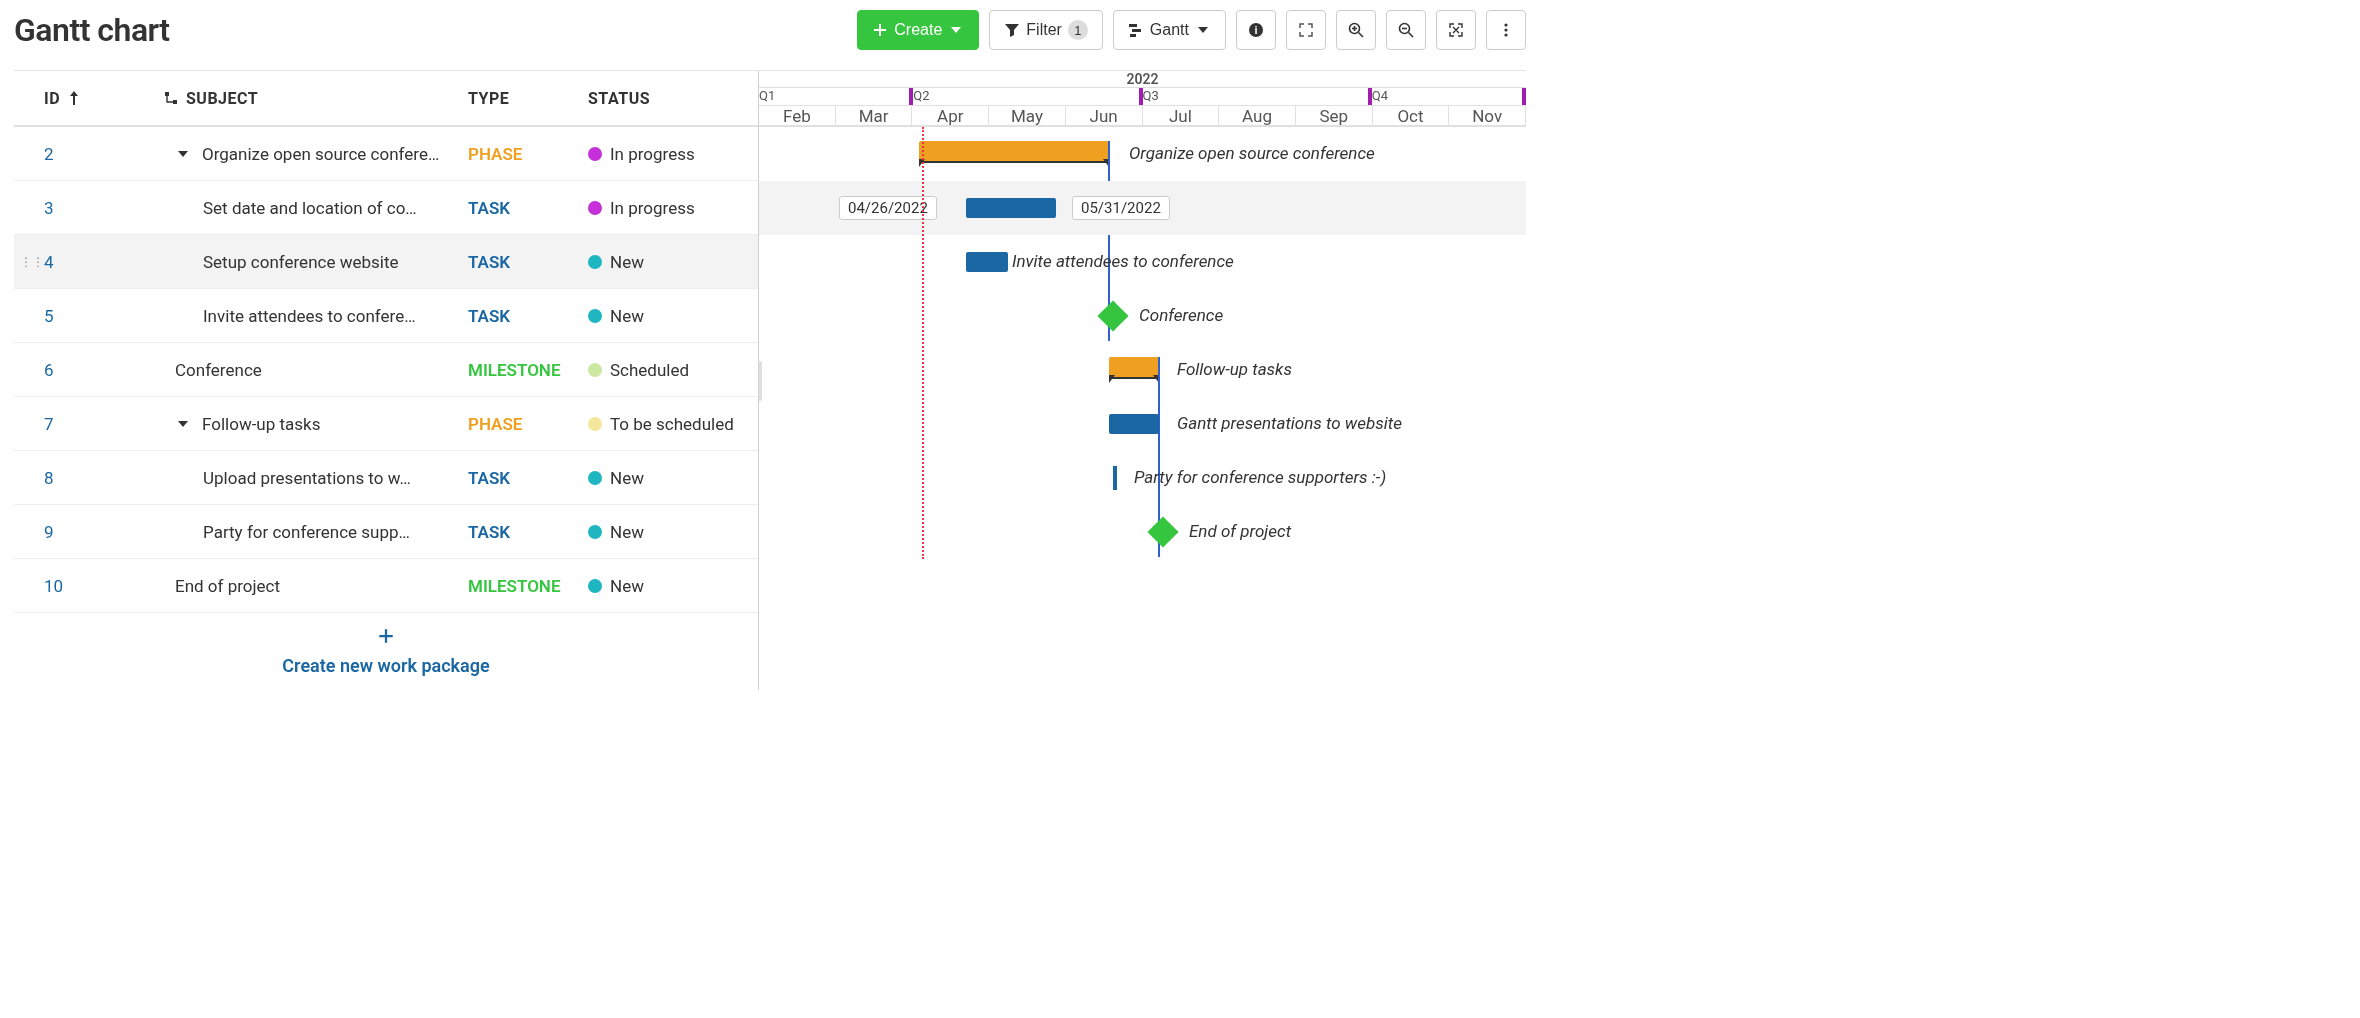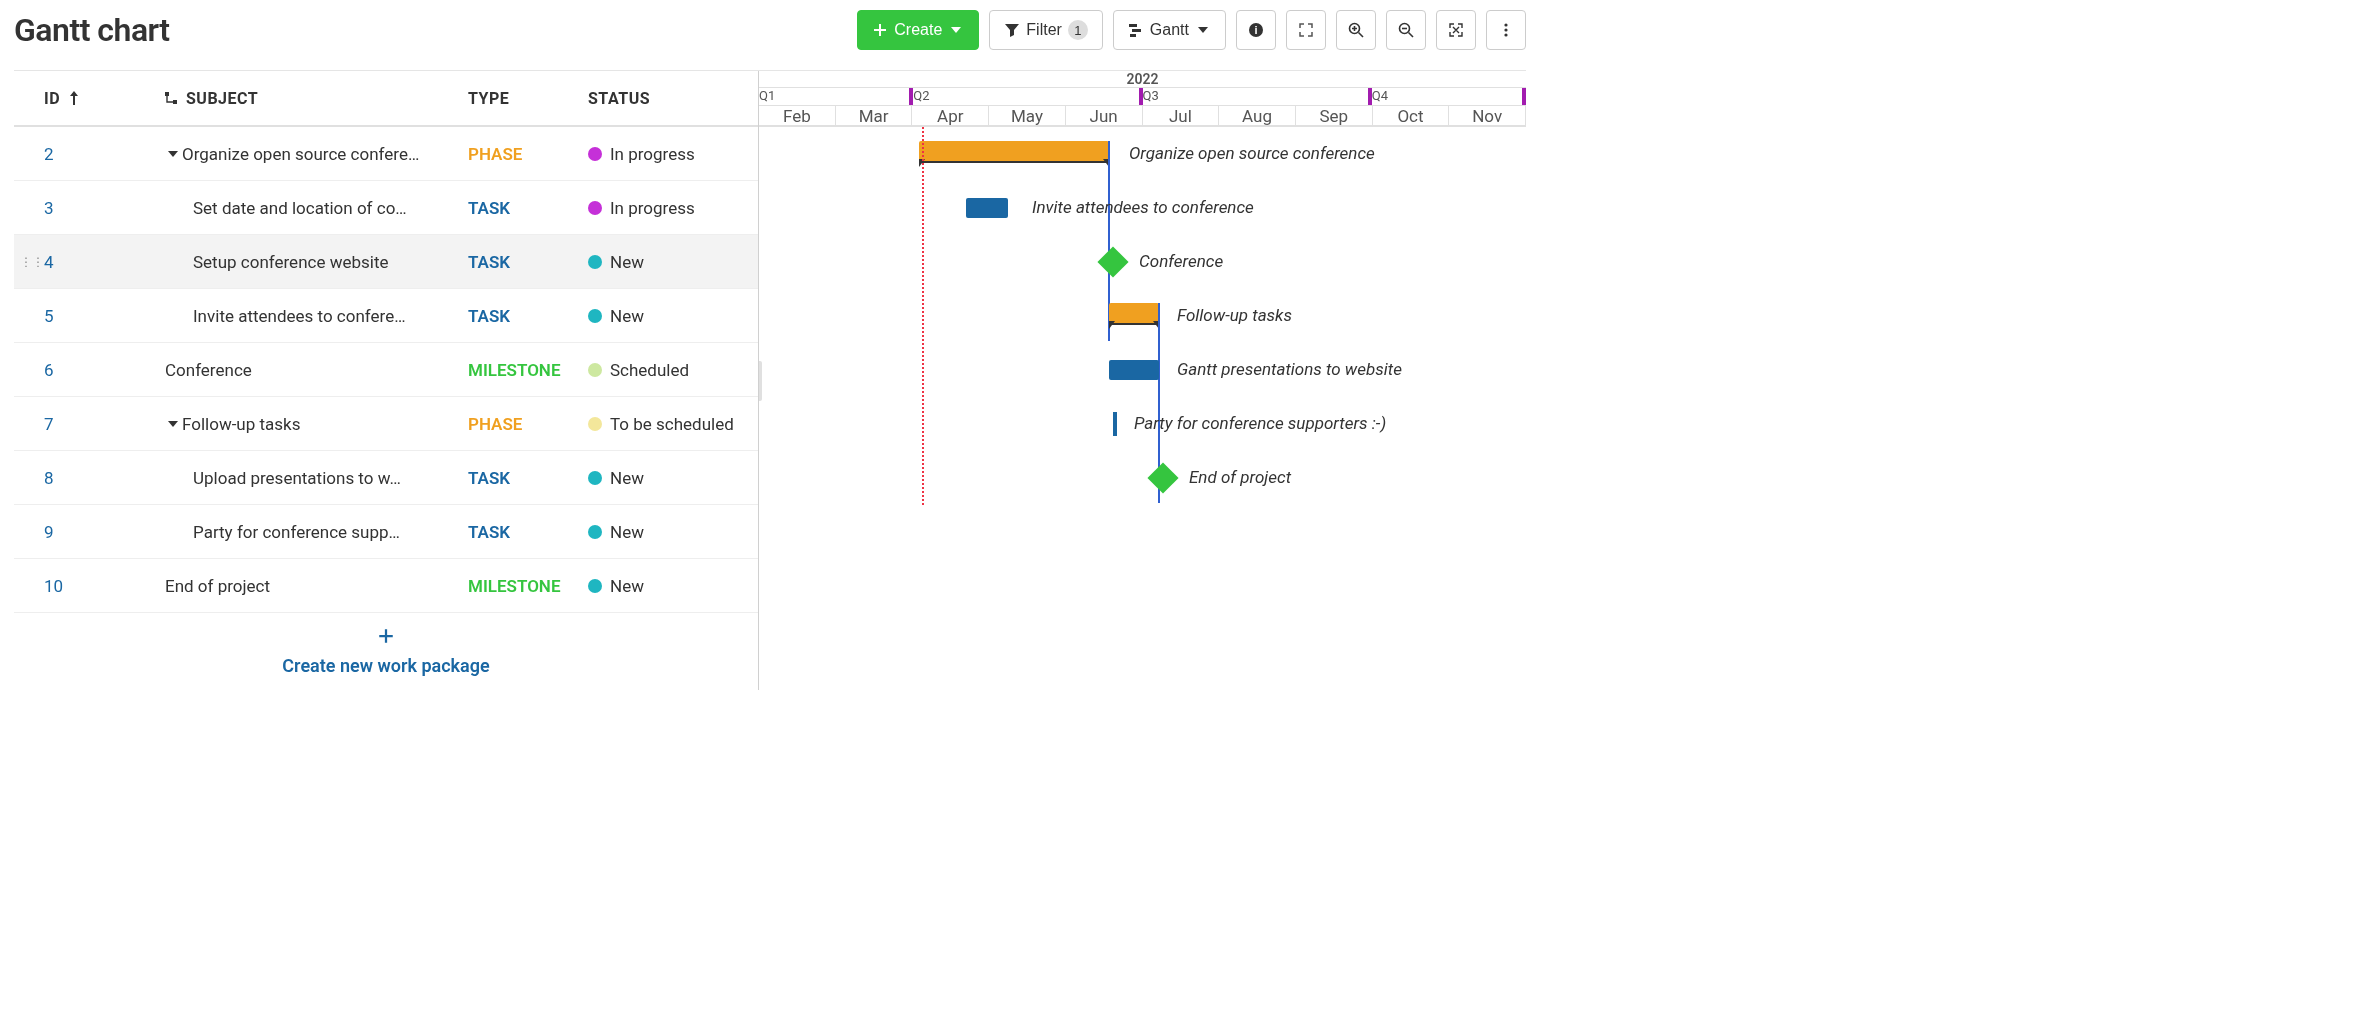--- a/index.html
+++ b/index.html
@@ -31,21 +31,21 @@
   .thead { display:flex; height:56px; align-items:center; border-bottom:2px solid #e0e0e0; font-weight:700; color:#333; font-size:16px; letter-spacing:0.5px; }
   .col-id { width:150px; padding-left:30px; display:flex; align-items:center; gap:8px; }
   .col-subject { flex:1; display:flex; align-items:center; gap:8px; }
   .col-type { width:120px; }
   .col-status { width:170px; }
 
   
   .trow { display:flex; height:54px; align-items:center; border-bottom:1px solid #eee; font-size:17px; position:relative; }
   .trow.highlight { background:#f3f3f3; }
   .trow .col-id { color:#1a67a3; font-weight:400; }
-  .subj { display:flex; align-items:center; gap:1px; overflow:hidden; white-space:nowrap; }
+  .subj { display:flex; align-items:center; gap:11px; overflow:hidden; white-space:nowrap; }
   .subj .indent1 { width:0; }
   .subj .indent2 { width:28px; }
   .caret-down { width:16px; height:16px; flex:0 0 16px; }
   .subj-text { overflow:hidden; text-overflow:ellipsis; white-space:nowrap; max-width:250px; }
   .type-phase { color:#f0a020; font-weight:600; text-transform:uppercase; }
   .type-task { color:#1a67a3; font-weight:600; text-transform:uppercase; }
   .type-milestone { color:#35c53f; font-weight:600; text-transform:uppercase; }
   .status { display:flex; align-items:center; gap:8px; }
   .dot { width:14px; height:14px; border-radius:50%; flex:0 0 14px; }
   .drag-handle { position:absolute; left:6px; top:50%; transform:translateY(-50%); color:#888; font-size:12px; cursor:grab; }
@@ -364,23 +364,28 @@
         <div class="gline-today" id="today" style="left: 163px;"></div>
       <div class="grow">
             <div class="bar bar-phase" style="left: 160px; width: 190px;">
               <div class="bar-phase-bracket">
                 <div class="bar-phase-line"></div>
               </div>
             </div>
             <div class="vlink" style="left: 349px; top: 14px; height: 200px;"></div>
             <div class="bar-label" style="left: 370px;">Organize open source conference</div>
           </div>
+          <div class="grow highlight">
+            <div class="bar bar-task" style="left: 207px; width: 90px;"></div>
+            <div class="date-chip" style="left: 80px;">04/26/2022</div>
+            <div class="date-chip" style="left: 313px;">05/31/2022</div>
+          </div>
           <div class="grow">
             <div class="bar bar-task" style="left: 207px; width: 42px;"></div>
-            <div class="bar-label" style="left: 273px;">Invite attendees to conference</div>
+            <div class="bar-label" style="left: 253px;">Invite attendees to conference</div>
           </div>
           <div class="grow">
             <div class="milestone" style="left: 343px;"></div>
             <div class="bar-label" style="left: 380px;">Conference</div>
           </div>
           <div class="grow">
             <div class="bar bar-phase" style="left: 350px; width: 50px;">
               <div class="bar-phase-bracket">
                 <div class="bar-phase-line"></div>
               </div>

